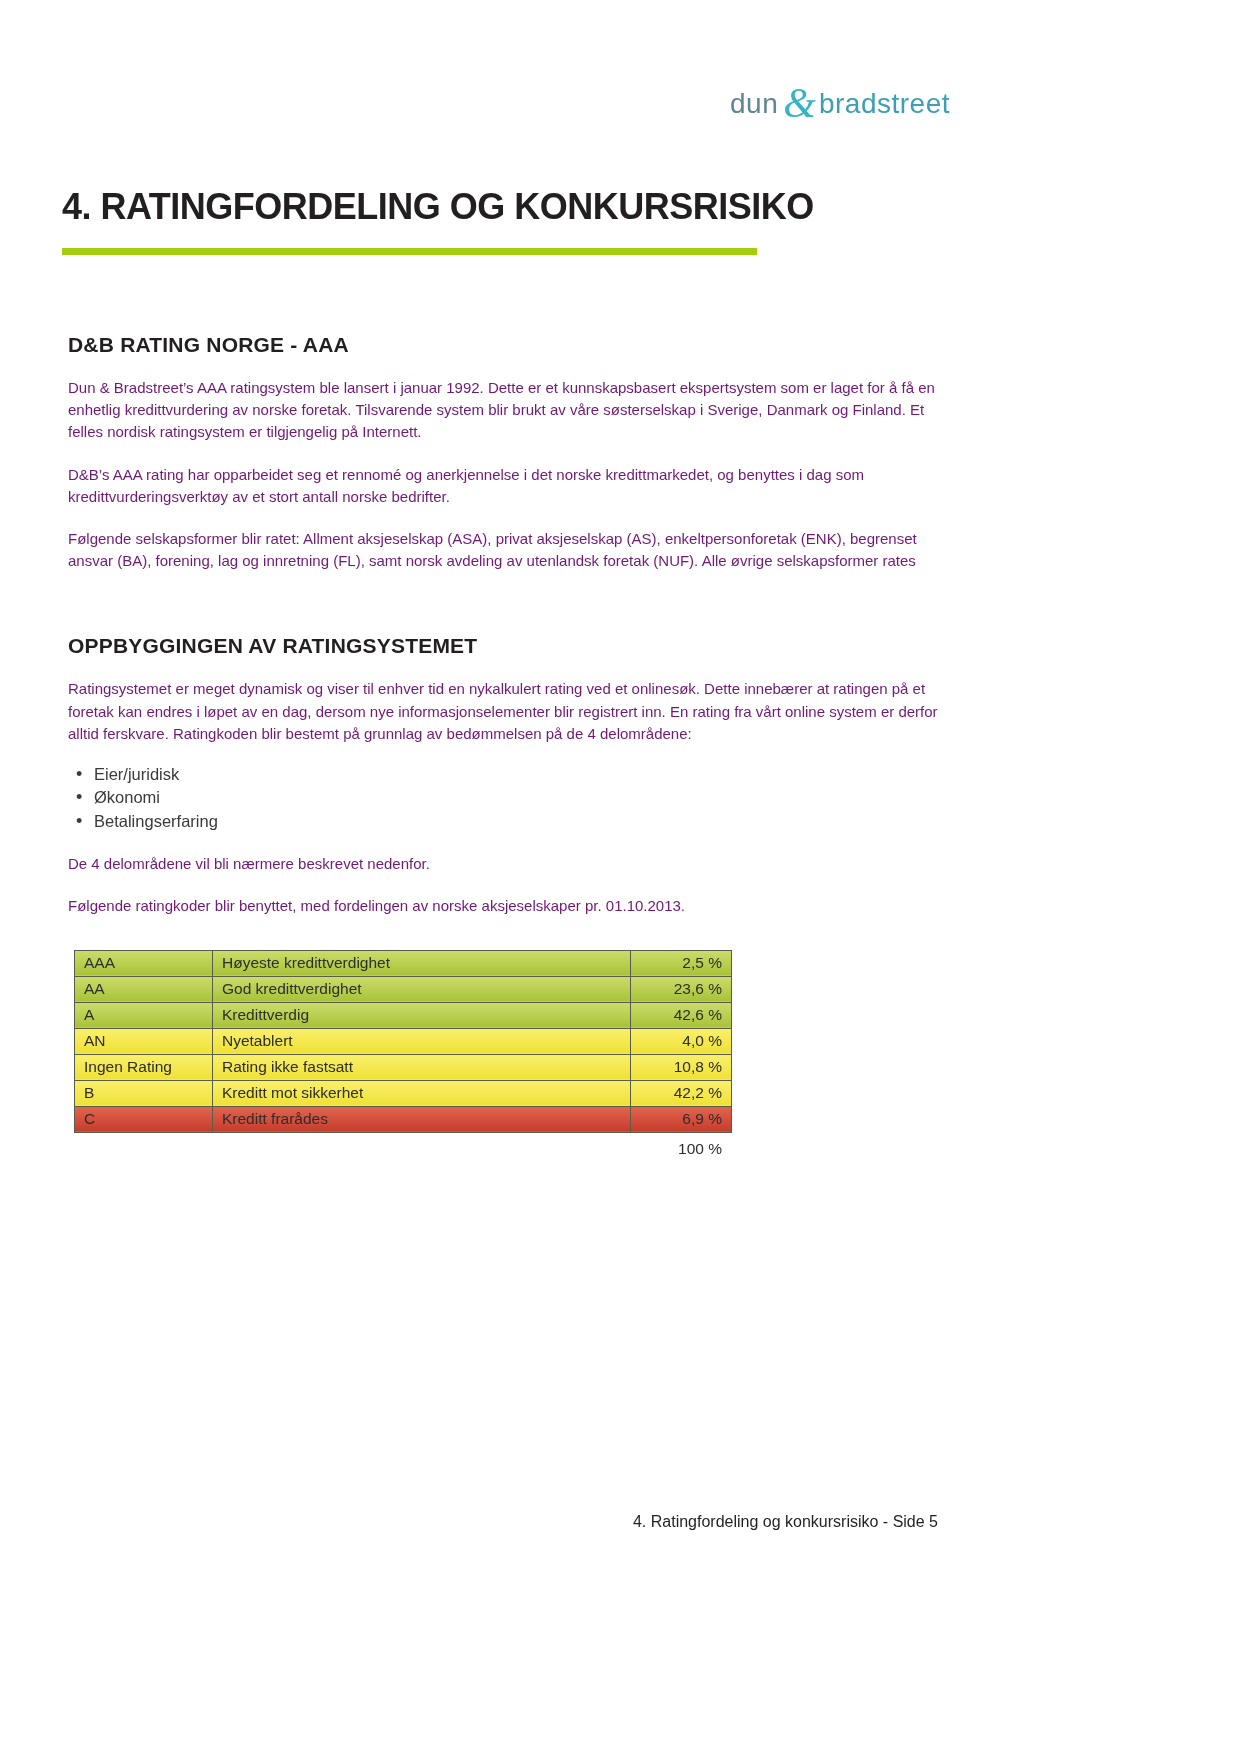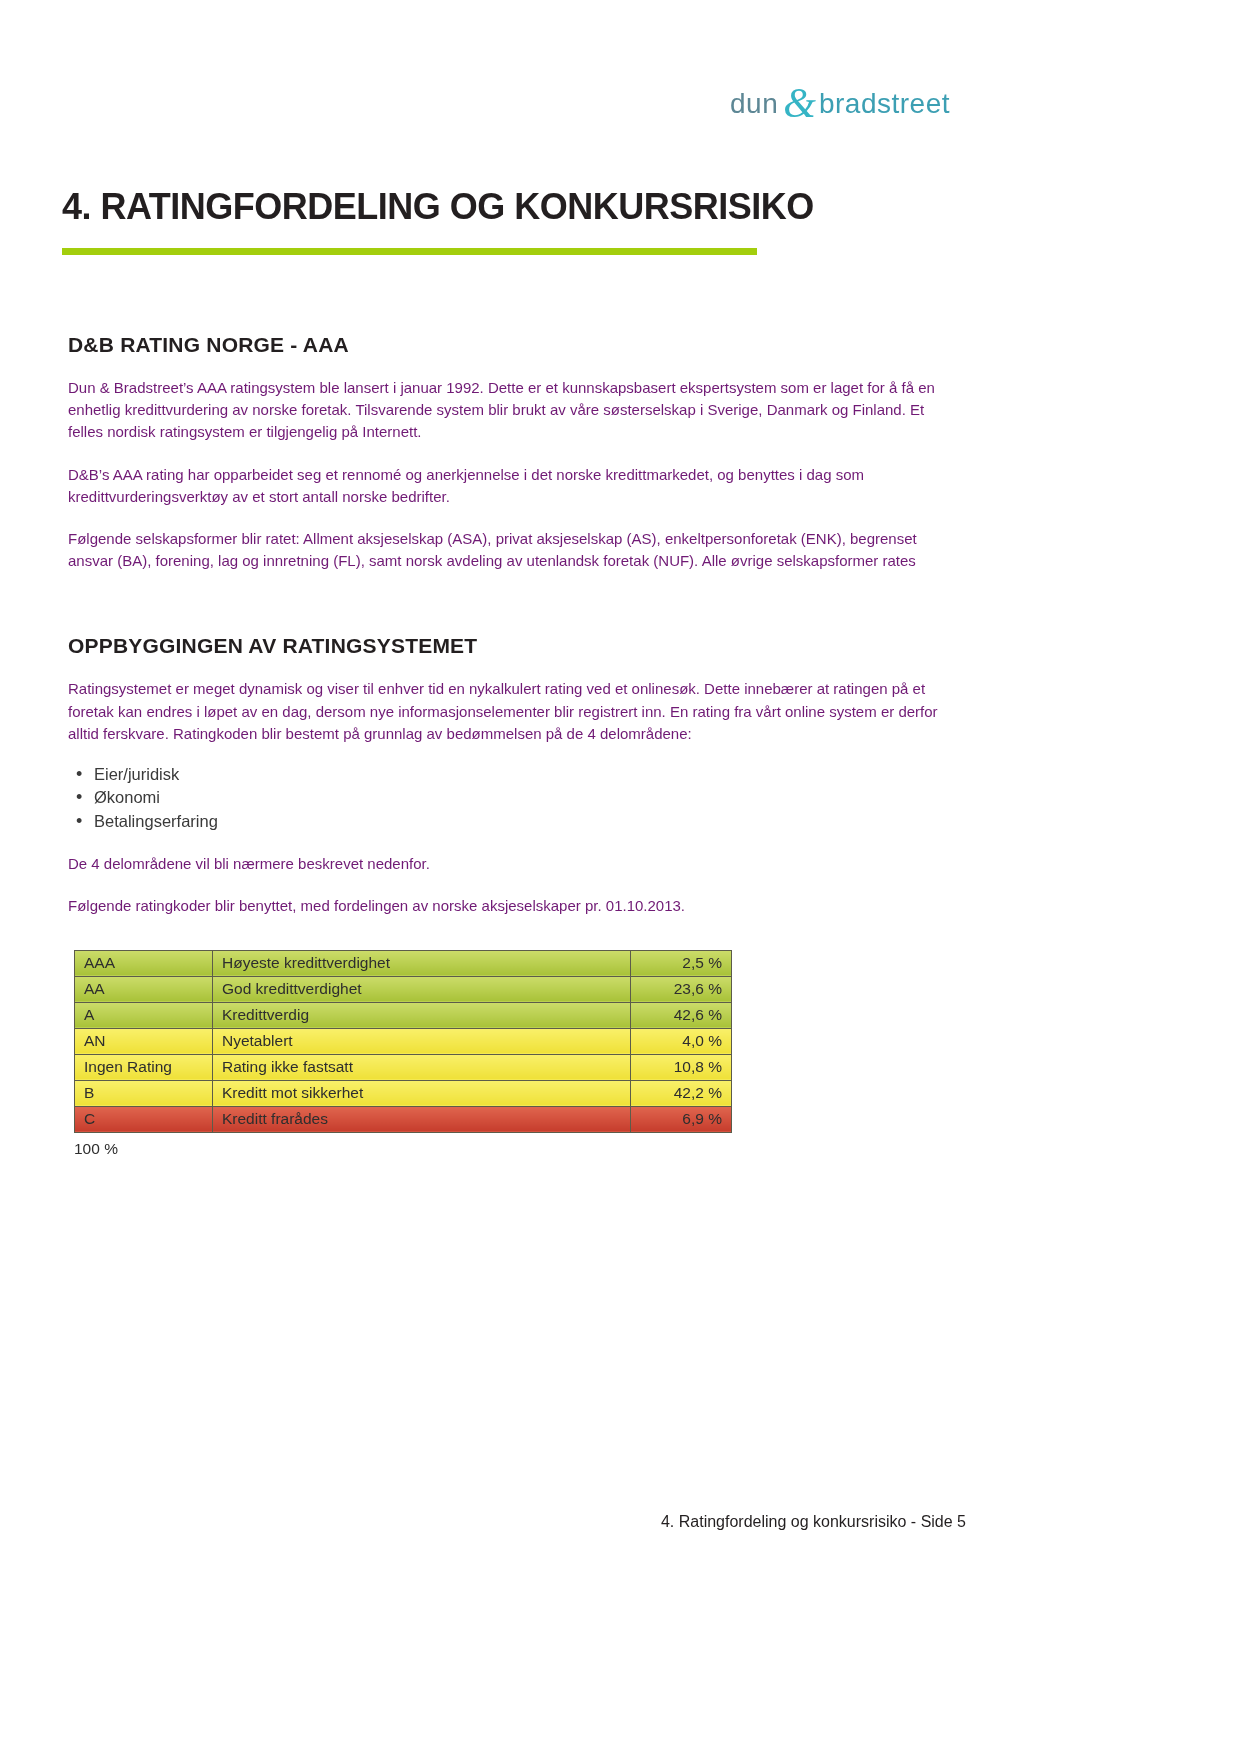--- a/index.html
+++ b/index.html
@@ -121,29 +121,30 @@
   td.col-pct  { width: 101px; text-align: right; }
 
   tr.row-green td  { background: linear-gradient(to bottom, #ccdc6a, #a8c238); }
   tr.row-yellow td { background: linear-gradient(to bottom, #f9f06a, #efe138); }
   tr.row-red td    { background: linear-gradient(to bottom, #e0664f, #c63c2c); }
 
   .table-total {
     width: 657px;
     margin-left: 12px;
     margin-top: 7px;
+    text-align: right;
     padding-right: 9px;
     font-size: 15.5px;
     color: #2e2e2e;
   }
 
   
   .footer {
     position: absolute;
-    right: 275px;
+    right: 303px;
     top: 1505px;
     font-size: 16px;
     color: #231f20;
     white-space: nowrap;
   }
 </style>
 </head>
 <body>
 
 <div class="page">

